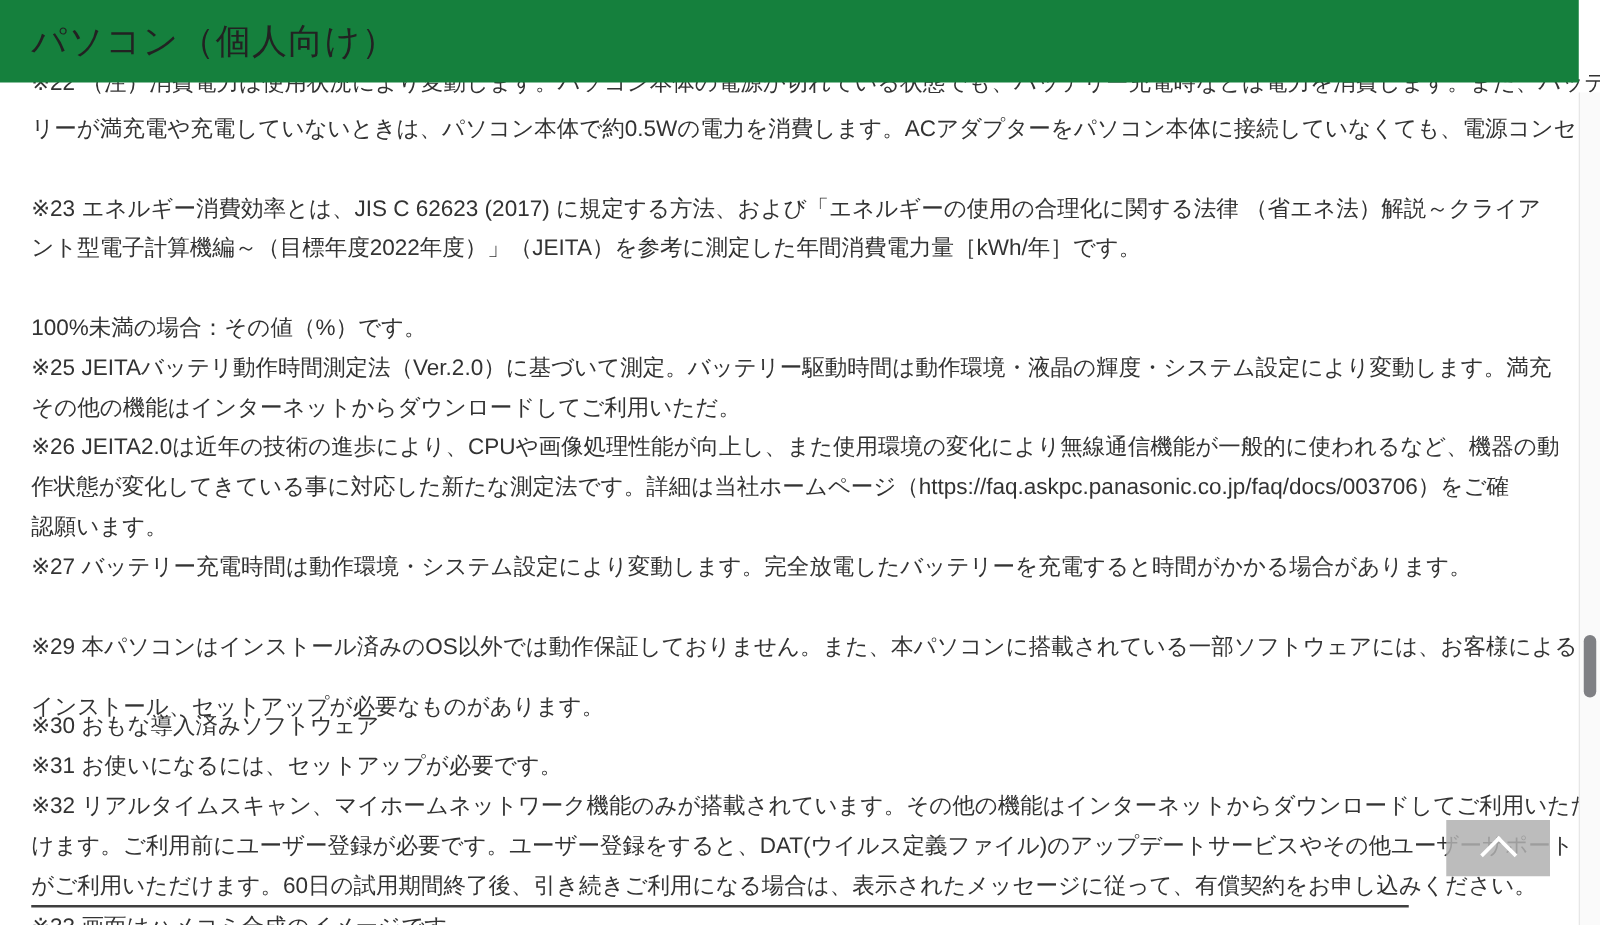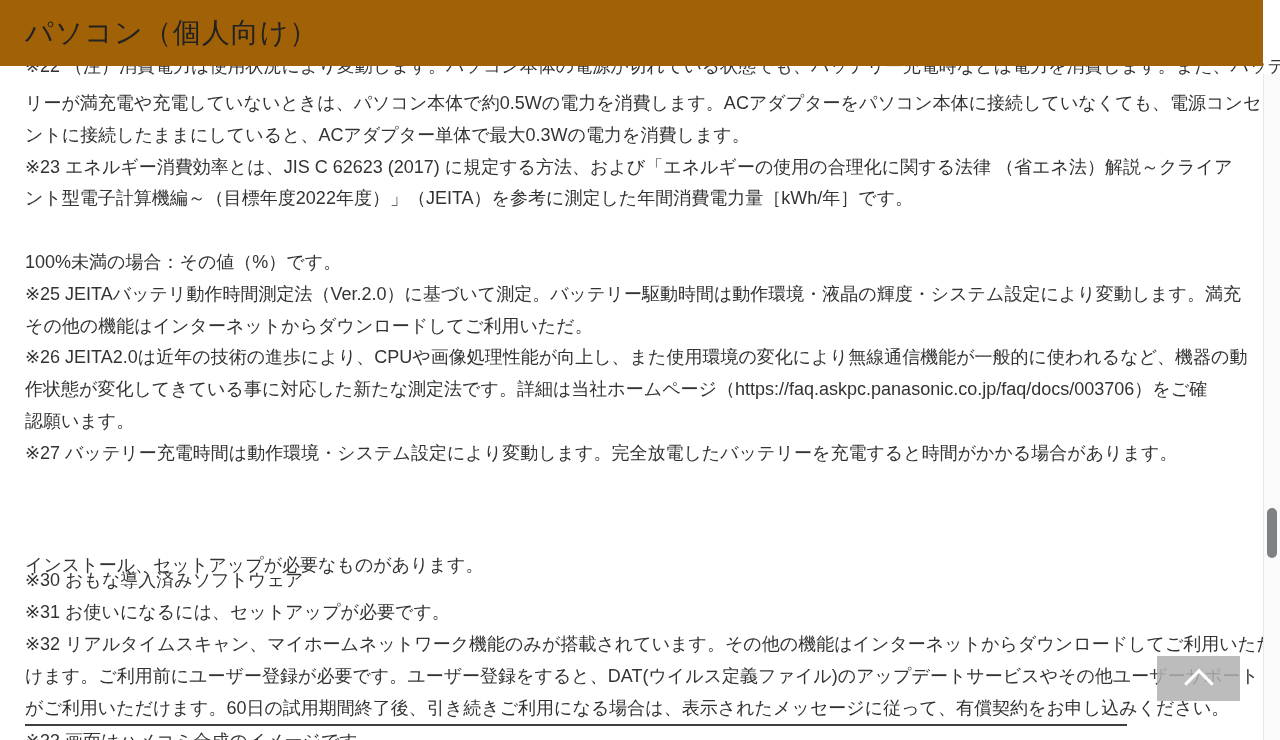--- a/index.html
+++ b/index.html
@@ -3,21 +3,21 @@
 <meta charset="utf-8">
 <style>
   html,body{margin:0;padding:0;background:#fff;}
   .screen{
     position:relative;width:1280px;height:740px;overflow:hidden;
     background:#fff;font-family:"Liberation Sans","DejaVu Sans",sans-serif;
     color:#333;
   }
   .header{
     position:absolute;top:0;left:0;width:1263px;height:66px;
-    background:#a16207;z-index:5;
+    background:#15803d;z-index:5;
   }
   .page-title{
     position:absolute;left:25px;top:14px;
     font-size:28px;font-weight:500;color:#222;letter-spacing:1px;
     white-space:nowrap;
   }
   .content{position:absolute;inset:0;z-index:1;}
   .tl{
     position:absolute;left:25px;height:32px;line-height:32px;
     font-size:18px;color:#333;white-space:nowrap;z-index:1;
@@ -48,37 +48,37 @@
 </style>
 </head>
 <body>
 
 <div class="screen">
 
   <div class="content">
 
     <div class="tl" style="top:50px">※22 （注）消費電力は使用状況により変動します。パソコン本体の電源が切れている状態でも、バッテリー充電時などは電力を消費します。また、バッテ</div>
     <div class="tl" style="top:87px">リーが満充電や充電していないときは、パソコン本体で約0.5Wの電力を消費します。ACアダプターをパソコン本体に接続していなくても、電源コンセ</div>
-    <div class="tl" style="top:119px">ントに接続したままにしていると、ACアダプター単体で最大0.3Wの電力を消費します。</div>
 
     <div class="tl" style="top:151px">※23 エネルギー消費効率とは、JIS C 62623 (2017) に規定する方法、および「エネルギーの使用の合理化に関する法律 （省エネ法）解説～クライア</div>
     <div class="tl" style="top:182px">ント型電子計算機編～（目標年度2022年度）」（JEITA）を参考に測定した年間消費電力量［kWh/年］です。</div>
 
     <div class="tl" style="top:246px">100%未満の場合：その値（%）です。</div>
 
     <div class="tl" style="top:278px">※25 JEITAバッテリ動作時間測定法（Ver.2.0）に基づいて測定。バッテリー駆動時間は動作環境・液晶の輝度・システム設定により変動します。満充</div>
     <div class="tl" style="top:310px">その他の機能はインターネットからダウンロードしてご利用いただ。</div>
 
     <div class="tl" style="top:341px">※26 JEITA2.0は近年の技術の進歩により、CPUや画像処理性能が向上し、また使用環境の変化により無線通信機能が一般的に使われるなど、機器の動</div>
     <div class="tl" style="top:373px">作状態が変化してきている事に対応した新たな測定法です。詳細は当社ホームページ（https://faq.askpc.panasonic.co.jp/faq/docs/003706）をご確</div>
     <div class="tl" style="top:405px">認願います。</div>
 
     <div class="tl" style="top:437px">※27 バッテリー充電時間は動作環境・システム設定により変動します。完全放電したバッテリーを充電すると時間がかかる場合があります。</div>
 
 
+    <div class="tl" style="top:501px">※29 本パソコンはインストール済みのOS以外では動作保証しておりません。また、本パソコンに搭載されている一部ソフトウェアには、お客様による</div>
     <div class="tl" style="top:549px">インストール、セットアップが必要なものがあります。</div>
 
     <div class="tl" style="top:564px">※30 おもな導入済みソフトウェア</div>
 
     <div class="tl" style="top:596px">※31 お使いになるには、セットアップが必要です。</div>
 
     <div class="tl" style="top:628px">※32 リアルタイムスキャン、マイホームネットワーク機能のみが搭載されています。その他の機能はインターネットからダウンロードしてご利用いただ</div>
     <div class="tl" style="top:660px">けます。ご利用前にユーザー登録が必要です。ユーザー登録をすると、DAT(ウイルス定義ファイル)のアップデートサービスやその他ユーザーサポート</div>
     <div class="tl" style="top:692px">がご利用いただけます。60日の試用期間終了後、引き続きご利用になる場合は、表示されたメッセージに従って、有償契約をお申し込みください。</div>
 

